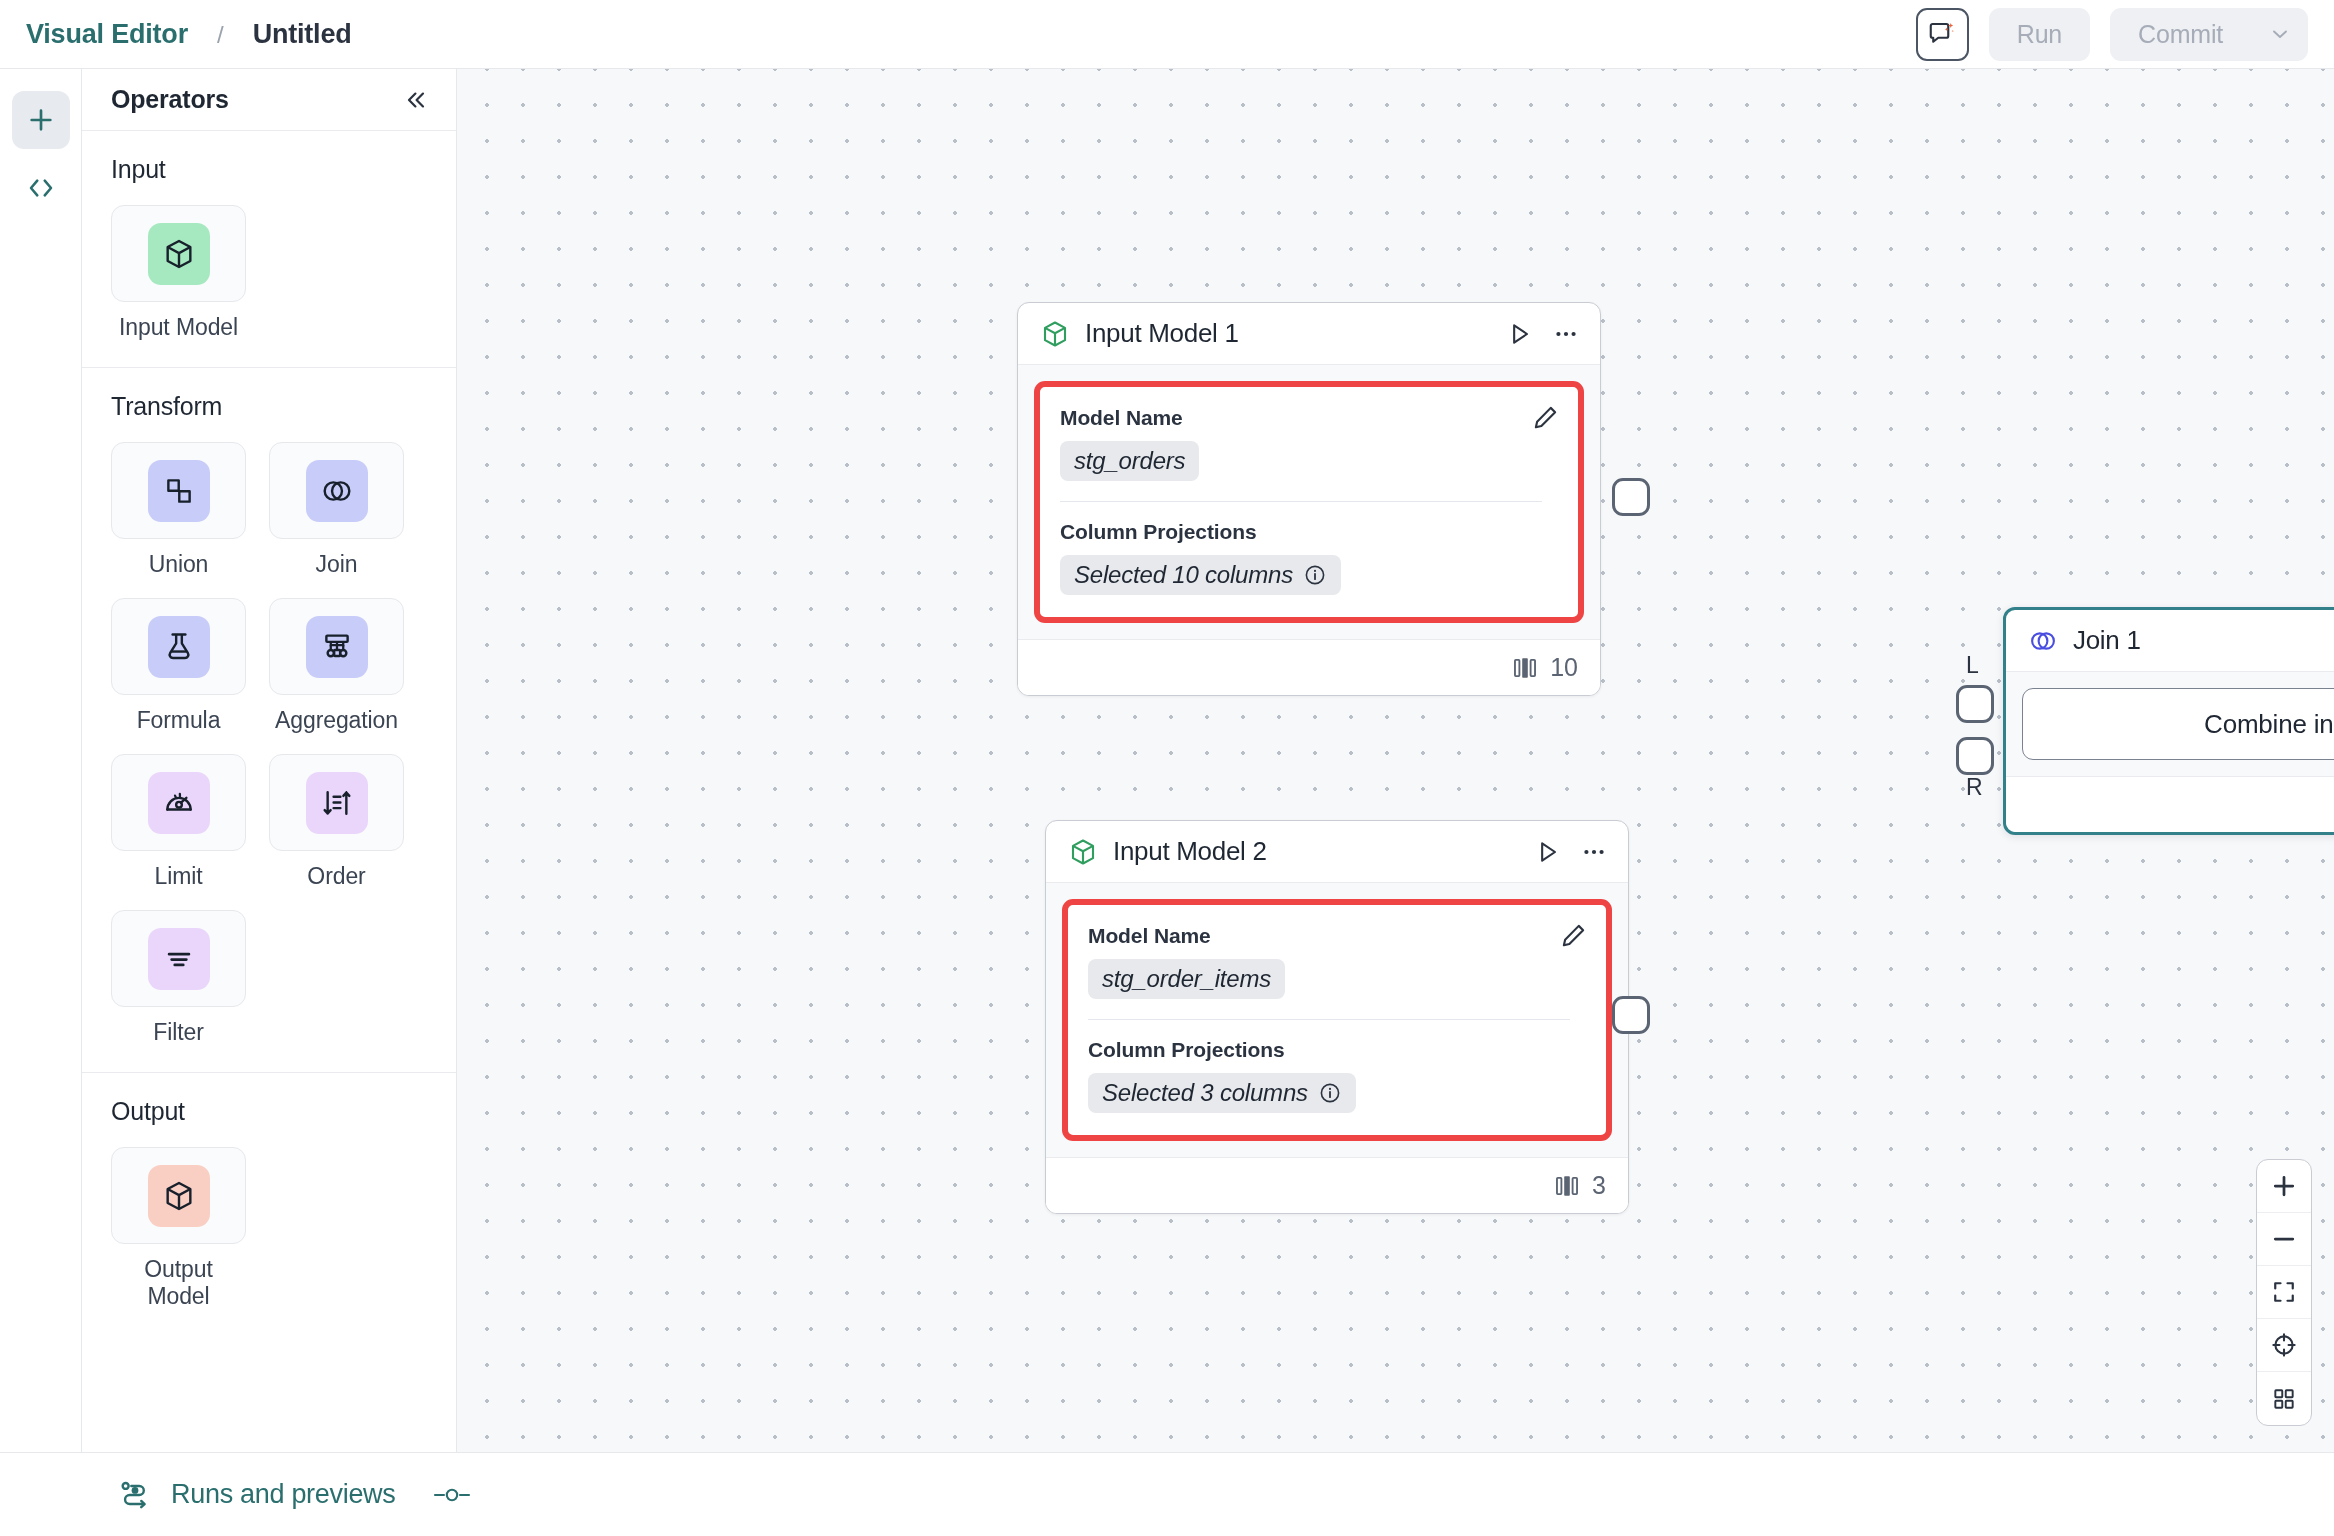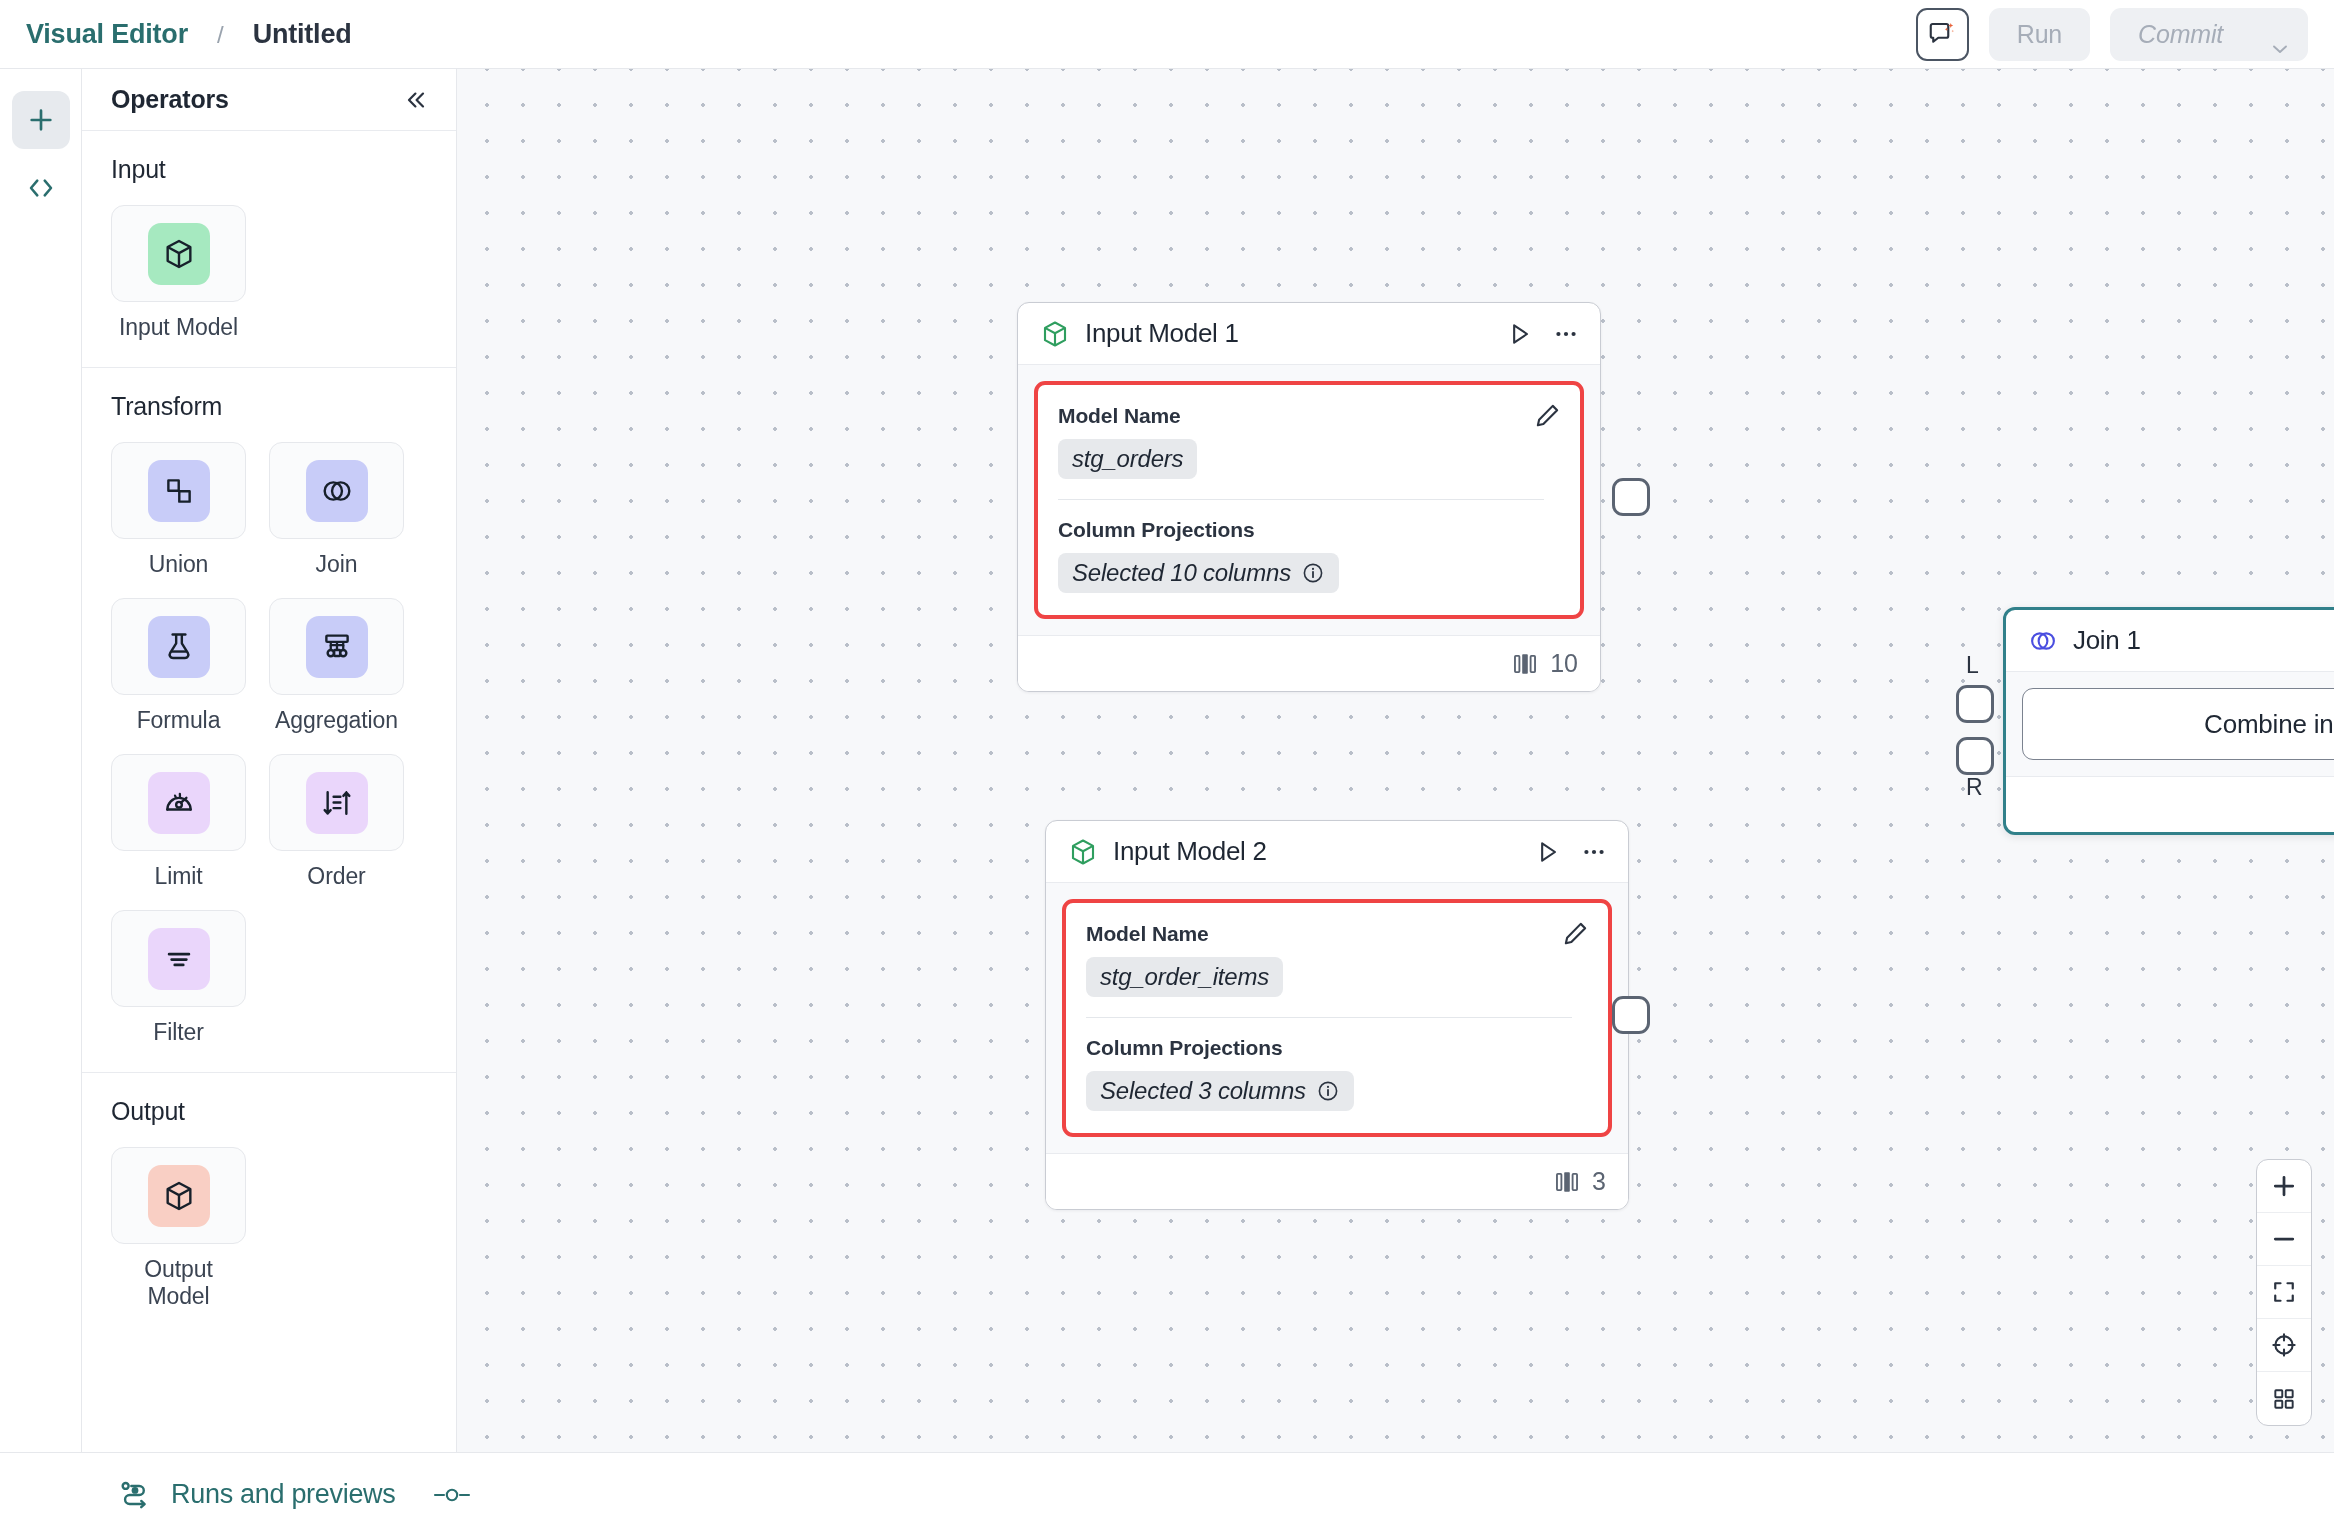--- a/index.html
+++ b/index.html
@@ -31,21 +31,21 @@
     width: 53px; height: 53px; border: 2px solid #4b5563; border-radius: 11px;
     background: #fff; display: flex; align-items: center; justify-content: center;
     cursor: pointer;
   }
   .btn-flat {
     height: 53px; padding: 0 28px; border-radius: 11px; background: #eef0f3;
     border: none; display: flex; align-items: center; justify-content: center;
     font-size: 25px; color: #a6adb8; font-family: "Liberation Sans", sans-serif;
     cursor: default; letter-spacing: -0.2px;
   }
-  .split-group { display: flex; align-items: flex-end; background: #eef0f3; border-radius: 11px; overflow: hidden; font-style: italic; }
+  .split-group { display: flex; align-items: center; background: #eef0f3; border-radius: 11px; overflow: hidden; }
   .split-group .btn-flat { background: transparent; border-radius: 0; }
   .split-div { width: 1px; background: #dcdfe4; margin: 9px 0; }
   .split-caret {
     width: 56px; display: flex; align-items: center; justify-content: center;
     cursor: pointer;
   }
 
   
   .body { flex: 1; display: flex; min-height: 0; }
 
@@ -107,21 +107,21 @@
   }
   .node.selected { border: 3px solid #31808a; box-shadow: 0 2px 8px rgba(16,24,40,.10); }
   .node-head {
     height: 62px; display: flex; align-items: center; gap: 15px;
     padding: 0 20px 0 22px; border-bottom: 1px solid #e9ebef;
   }
   .node-title { font-size: 26px; color: #1f2733; letter-spacing: -0.3px; }
   .node-actions { margin-left: auto; display: flex; align-items: center; gap: 18px; }
   .na-btn { cursor: pointer; display: flex; align-items: center; justify-content: center; }
   .node-body { padding: 16px; background: #f8f9fb; }
-  .inner-card { background: #fff; border: 4px solid #ef4444; border-radius: 11px; padding: 19px 36px 22px 20px; position: relative; }
+  .inner-card { background: #fff; border: 6px solid #ef4444; border-radius: 11px; padding: 19px 36px 22px 20px; position: relative; }
   .field-label { font-size: 21px; font-weight: 700; color: #2b3340; letter-spacing: -0.1px; }
   .chip {
     display: inline-flex; align-items: center; gap: 10px;
     background: #e7e9ec; border-radius: 8px; padding: 6px 14px;
     font-size: 24px; color: #1f2733; margin-top: 11px; letter-spacing: -0.2px; font-style: italic;
   }
   .edit-pencil { position: absolute; top: 16px; right: 18px; cursor: pointer; }
   .inner-div { height: 1px; background: #e4e7eb; margin: 20px 0 18px 0; }
   .node-foot {
     height: 56px; display: flex; align-items: center; justify-content: flex-end;

